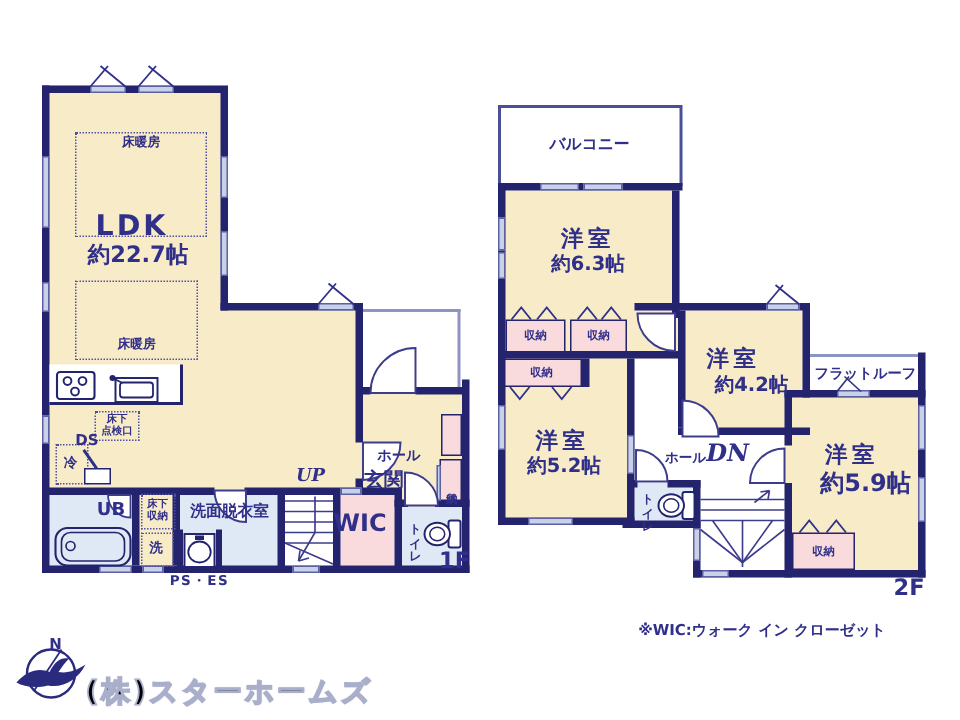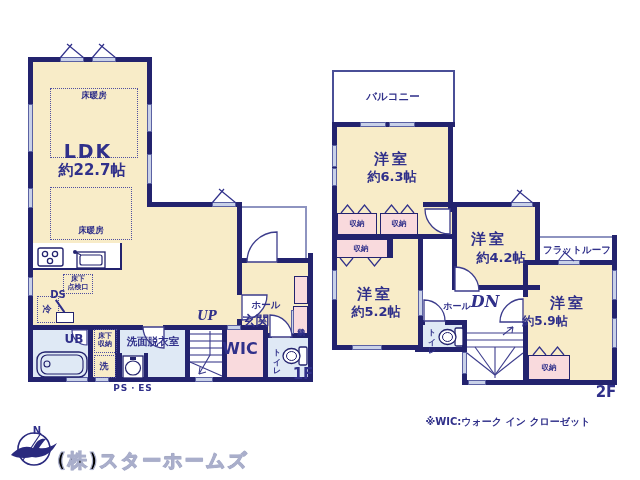--- a/index.html
+++ b/index.html
@@ -312,21 +312,21 @@
   <span class="lbl" style="left:392px;top:177px;font-size:13px;">約6.3帖</span>
   <span class="lbl" style="left:357px;top:224px;font-size:7.5px;">収納</span>
   <span class="lbl" style="left:399px;top:224px;font-size:7.5px;">収納</span>
   <span class="lbl" style="left:361px;top:249px;font-size:7.5px;">収納</span>
   <span class="lbl" style="left:375px;top:294px;font-size:15px;letter-spacing:3px;">洋室</span>
   <span class="lbl" style="left:376px;top:312px;font-size:13px;">約5.2帖</span>
   <span class="lbl" style="left:489px;top:239px;font-size:15px;letter-spacing:3px;">洋室</span>
   <span class="lbl" style="left:489px;top:258px;font-size:13px;margin-left:12px;">約4.2帖</span>
   <span class="lbl" style="left:577px;top:250px;font-size:9.5px;">フラットルーフ</span>
   <span class="lbl" style="left:568px;top:303px;font-size:15px;letter-spacing:3px;">洋室</span>
-  <span class="lbl" style="left:545px;top:322px;font-size:12px;">約5.9帖</span>
+  <span class="lbl" style="left:577px;top:322px;font-size:16px;">約5.9帖</span>
   <span class="lbl" style="left:457px;top:307px;font-size:9px;">ホール</span>
   <span class="lbl serifital" style="left:485px;top:302px;font-size:16px;">DN</span>
   <span class="vlbl" style="left:431px;top:337px;font-size:8px;">トイレ</span>
   <span class="lbl" style="left:549px;top:368px;font-size:7.5px;">収納</span>
   <span class="lbl" style="left:606px;top:392px;font-size:15px;">2F</span>
 
   <span class="lbl" style="left:508px;top:421px;font-size:10px;">※WIC:ウォーク イン クローゼット</span>
 
   <svg style="left:10px;top:422px;" width="48" height="50" viewBox="0 0 48 50">
     <circle cx="24" cy="27" r="16" fill="#fff" stroke="#2a2a7e" stroke-width="1.6"></circle>

